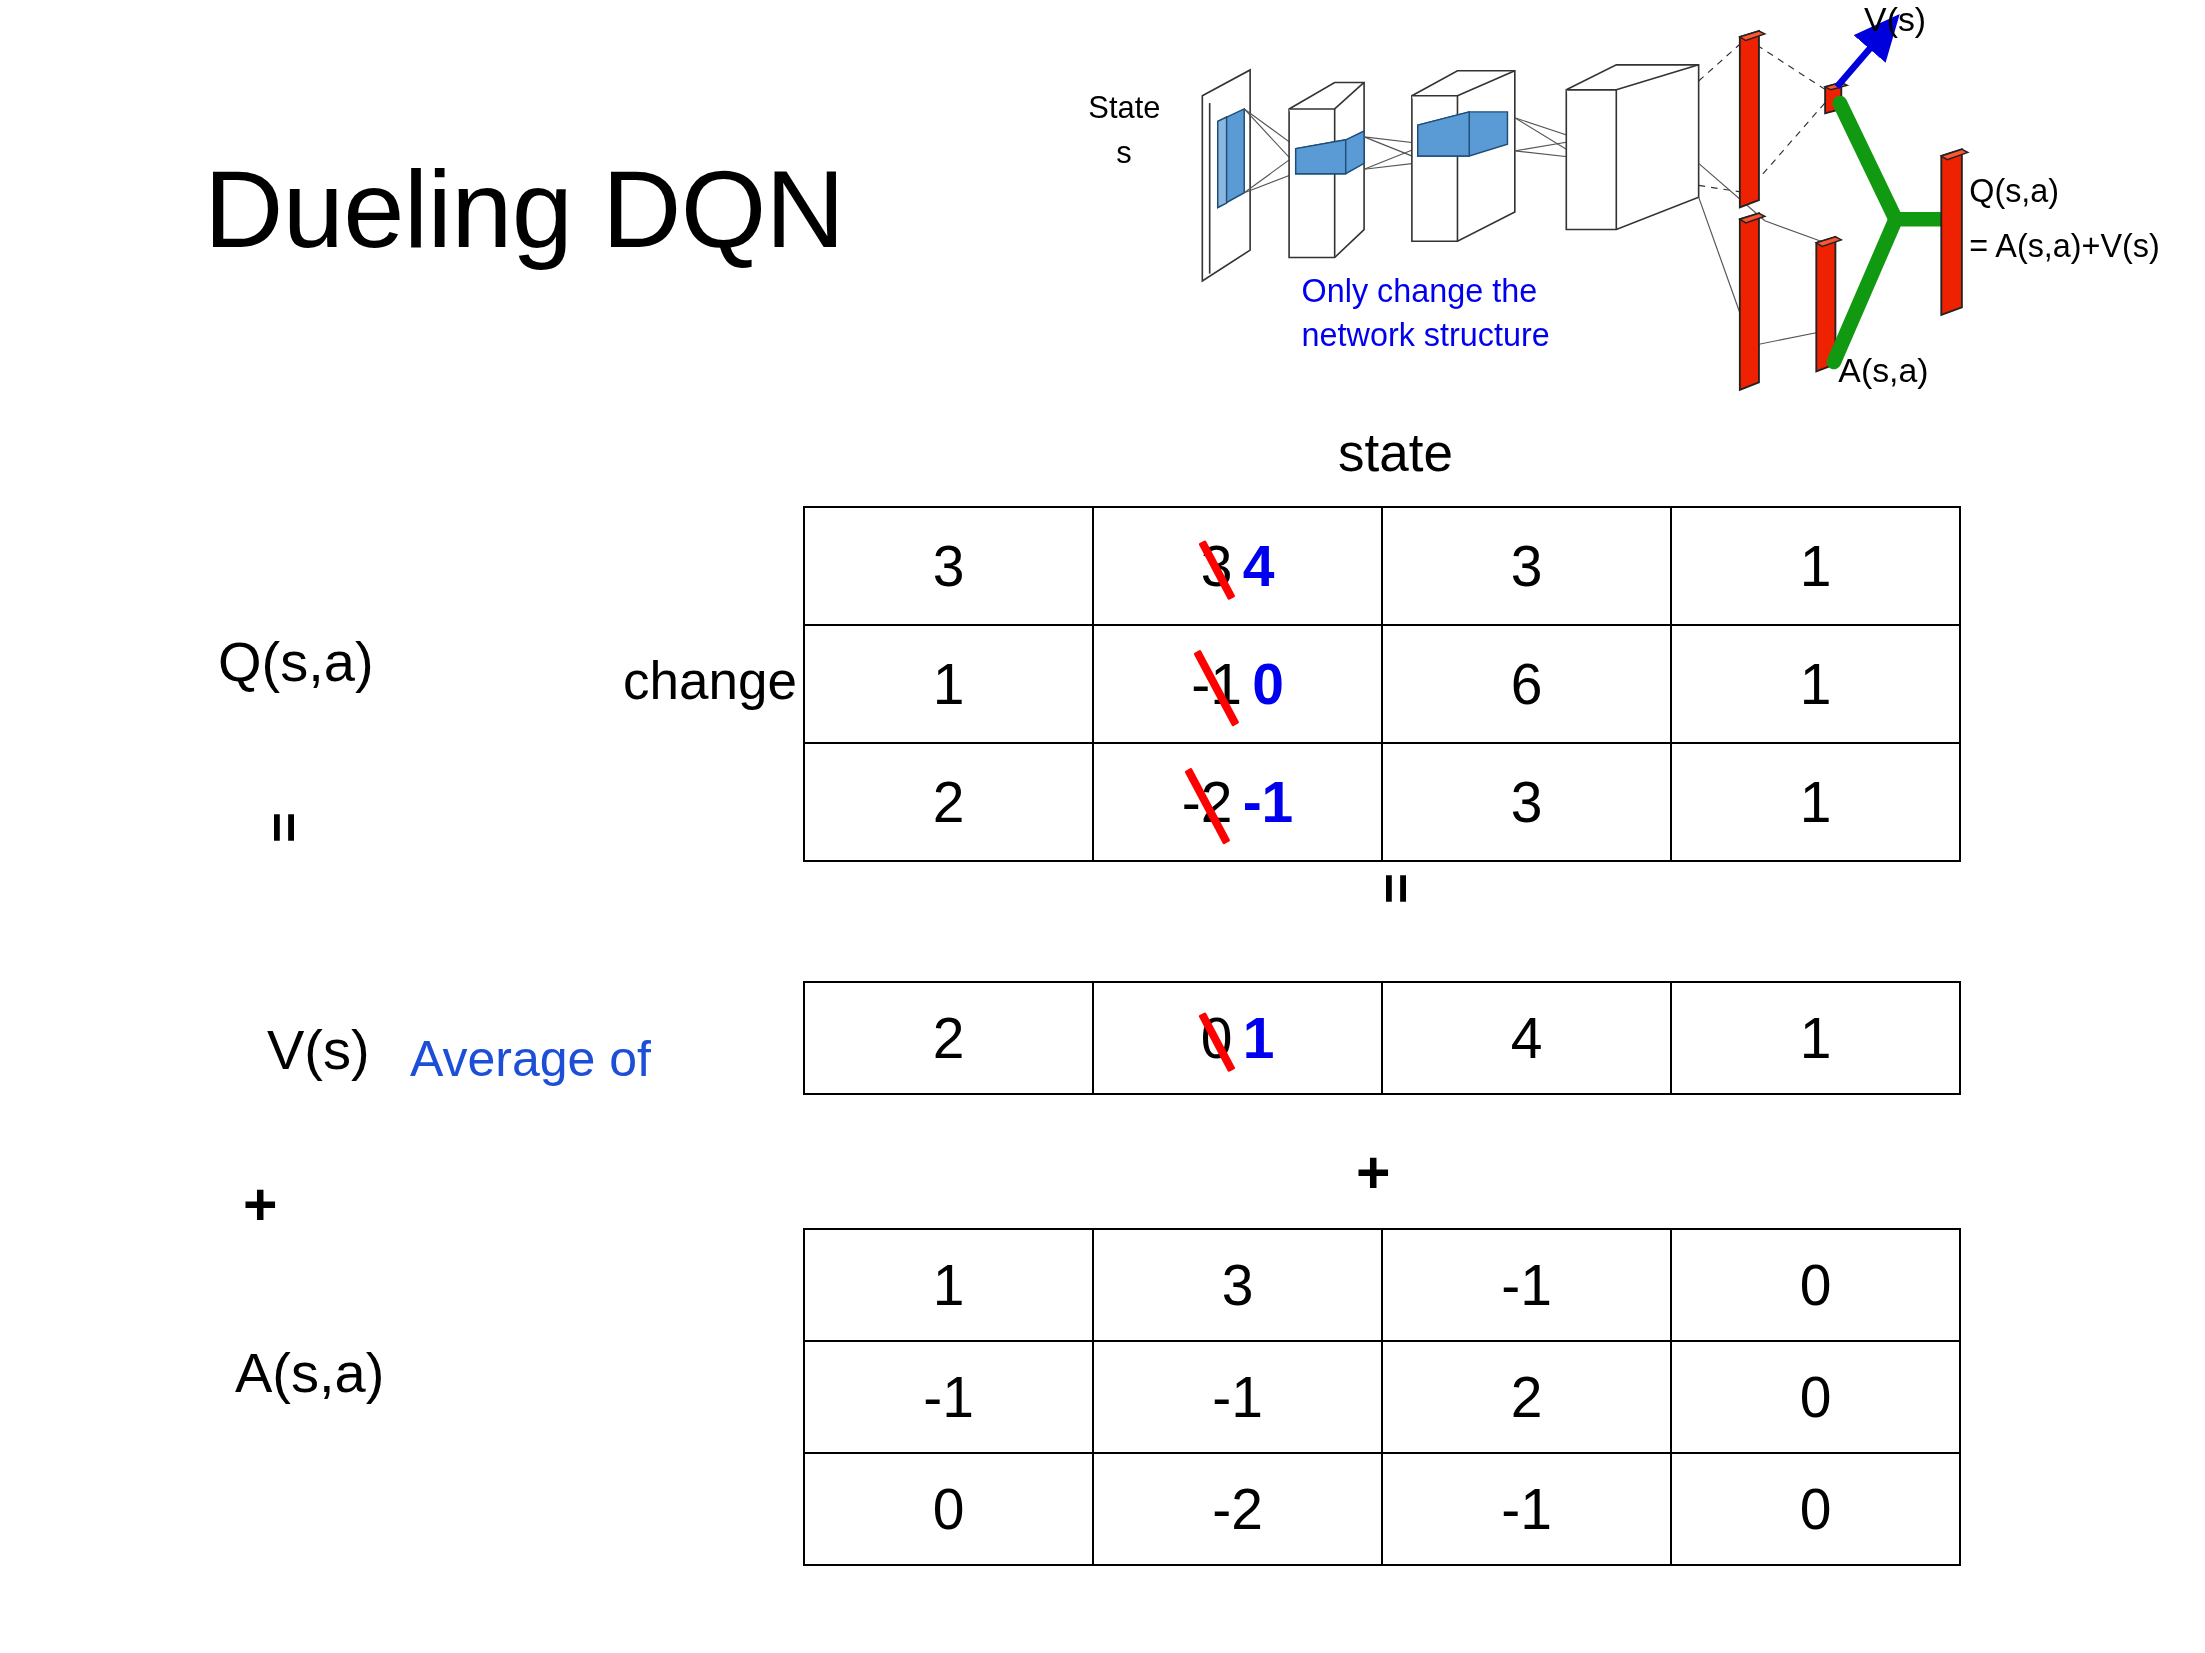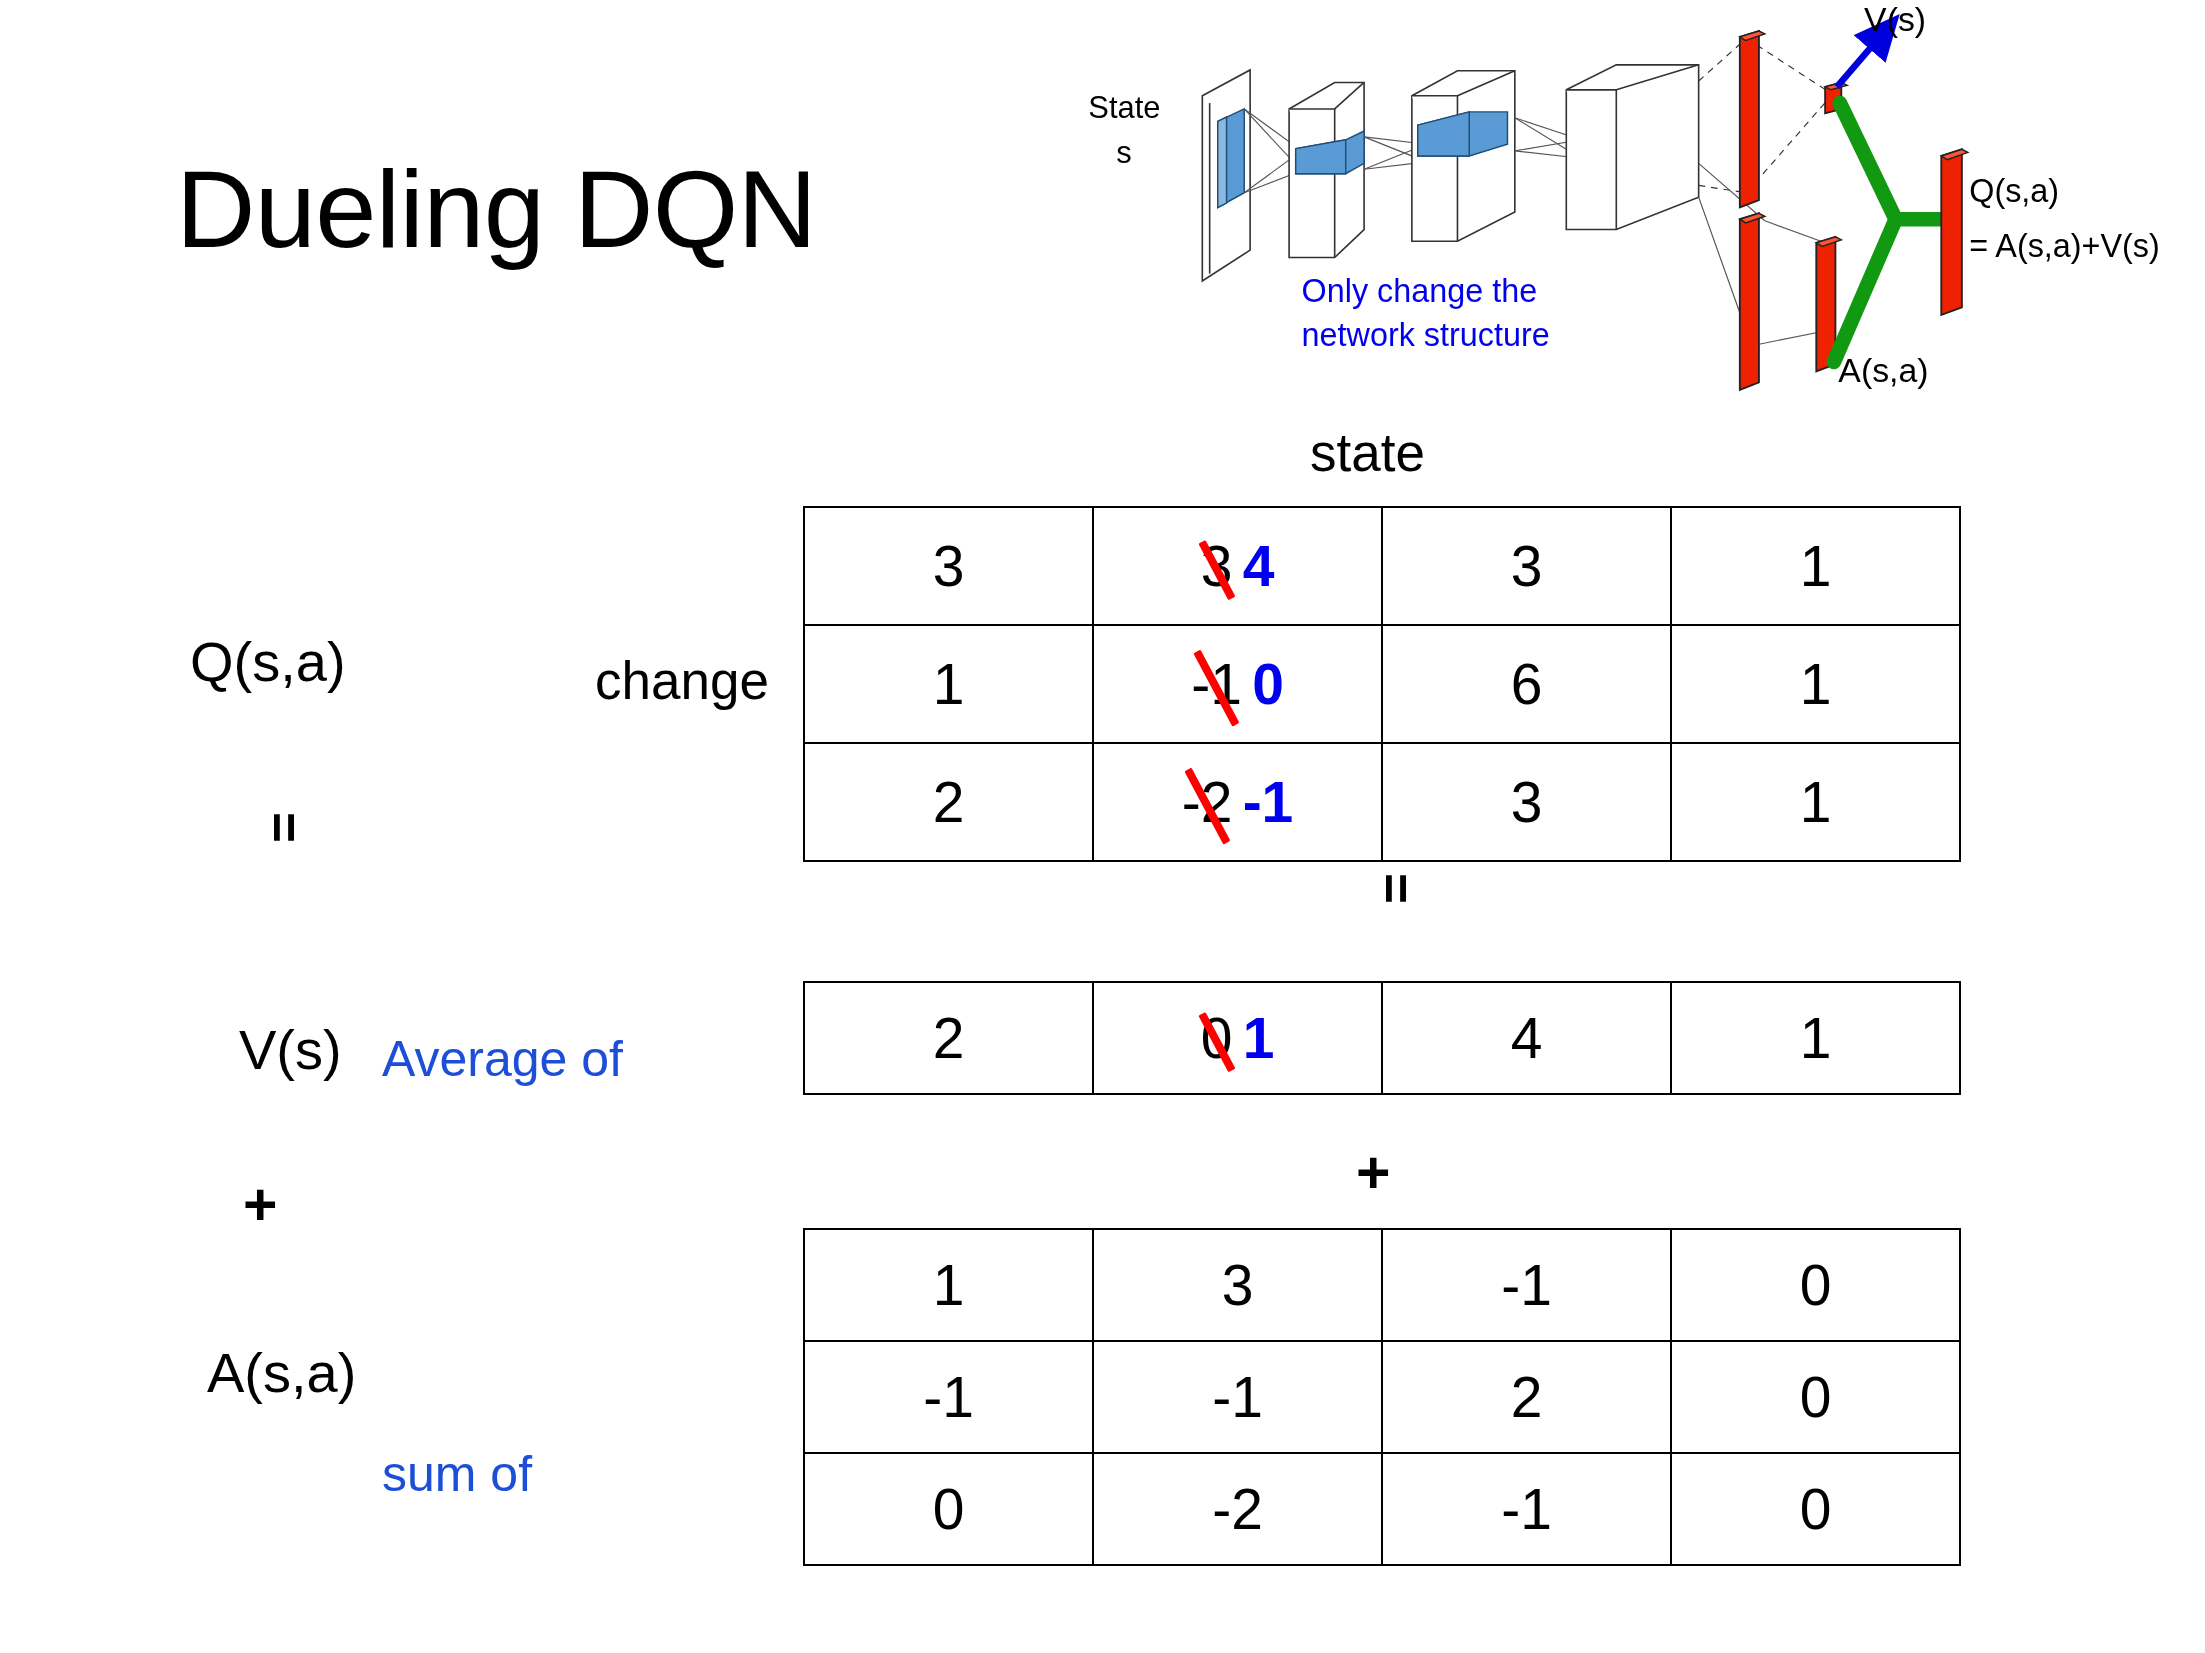--- a/index.html
+++ b/index.html
@@ -37,20 +37,21 @@
     width: 1125px;
     height: 412px;
   }
   #network-figure svg { display: block; }
 
   
   .lbl {
     position: absolute;
     white-space: nowrap;
     line-height: 1;
+    margin-left: 28px;
   }
   .lbl-black { color: #000000; }
   .lbl-blue  { color: #1d4ed8; }
 
   #state-header {
     left: 1310px; top: 426px;
     font-size: 53px;
   }
   #label-q {
     left: 190px; top: 634px;
@@ -299,21 +300,20 @@
 <div id="eq-left" class="op op-eq">=</div>
 <div id="eq-mid" class="op op-eq">=</div>
 <div id="plus-left" class="op op-plus">+</div>
 <div id="plus-mid" class="op op-plus">+</div>
 
 <div id="note-average" class="lbl lbl-blue">
   <div>Average of</div>
 </div>
 
 <div id="note-sum" class="lbl lbl-blue">
-  <div>sum of</div>
 </div>
 
 <table id="q-table" class="grid">
     <tbody>
       <tr>
         <td><span>3</span></td>
         <td><span class="edited">
             <span class="old-val">3</span>
             <span class="new-val">4</span>
           </span></td>

